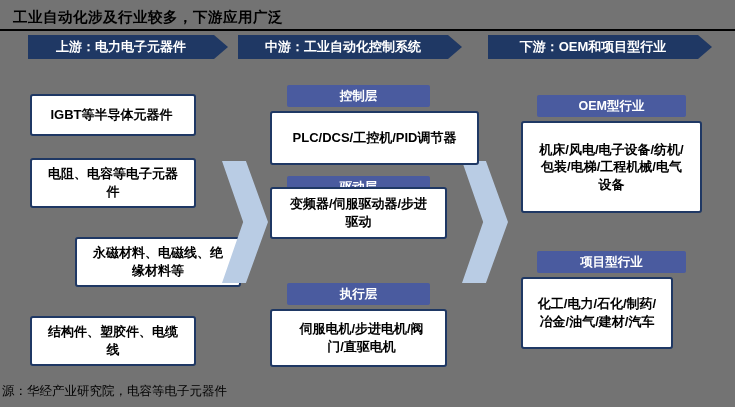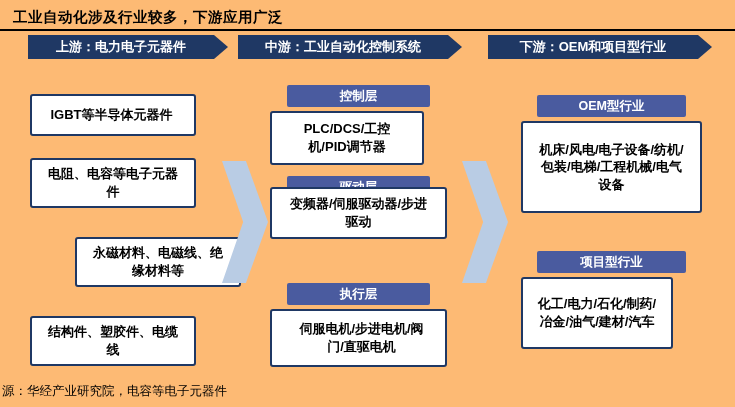--- a/index.html
+++ b/index.html
@@ -1,17 +1,17 @@
 <!DOCTYPE html>
 <html><head>
 <meta charset="utf-8">
 <style>
   html,body{margin:0;padding:0;background:#fff;}
   .page{
-    position:relative;width:735px;height:407px;background:#fdba74;
+    position:relative;width:735px;height:407px;background:#737373;
     font-family:"Liberation Sans","DejaVu Sans",sans-serif;overflow:hidden;
   }
   .title{
     position:absolute;left:13px;top:8px;font-size:14.5px;font-weight:bold;color:#000;
     letter-spacing:0.5px;
   }
   .rule{
     position:absolute;left:0;top:29px;width:735px;height:2px;background:#000;
   }
   
@@ -27,21 +27,21 @@
   .box{
     position:absolute;background:#fff;border:2px solid #1F3864;border-radius:3px;
     box-sizing:border-box;display:flex;align-items:center;justify-content:center;
     text-align:center;font-size:13px;font-weight:bold;color:#000;line-height:1.35;
     padding:3px 14px;
   }
   .up1{left:30px;top:94px;width:166px;height:42px;padding-left:11px;}
   .up2{left:30px;top:158px;width:166px;height:50px;}
   .up3{left:30px;top:237px;width:166px;height:50px;margin-left:45px;}
   .up4{left:30px;top:316px;width:166px;height:50px;}
-  .m1{left:270px;top:111px;width:154px;height:54px;}
+  .m1{left:270px;top:111px;width:209px;height:54px;}
   .m2{left:270px;top:187px;width:177px;height:52px;}
   .m3{left:270px;top:309px;width:177px;height:58px;padding-left:20px;}
   .d1{left:521px;top:121px;width:181px;height:92px;}
   .d2{left:521px;top:277px;width:152px;height:72px;}
   
   .banner{
     position:absolute;height:22px;line-height:22px;background:#4A5B9F;color:#fff;
     font-size:12.5px;font-weight:bold;text-align:center;border-radius:2px;
   }
   .bm1{left:287px;top:85px;width:143px;}

